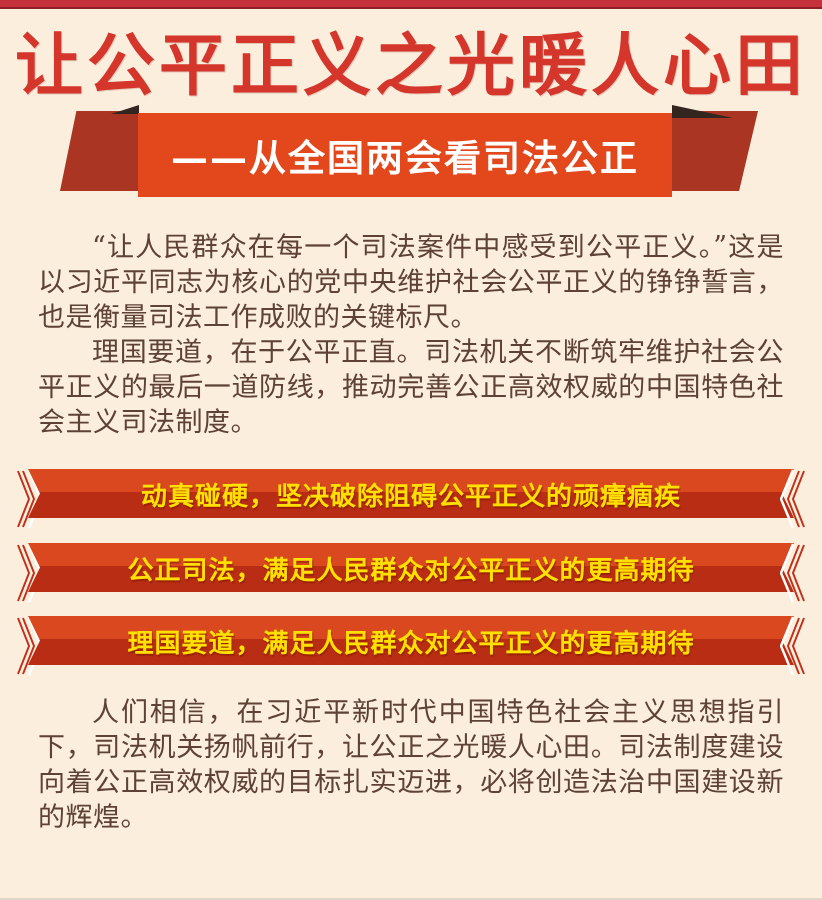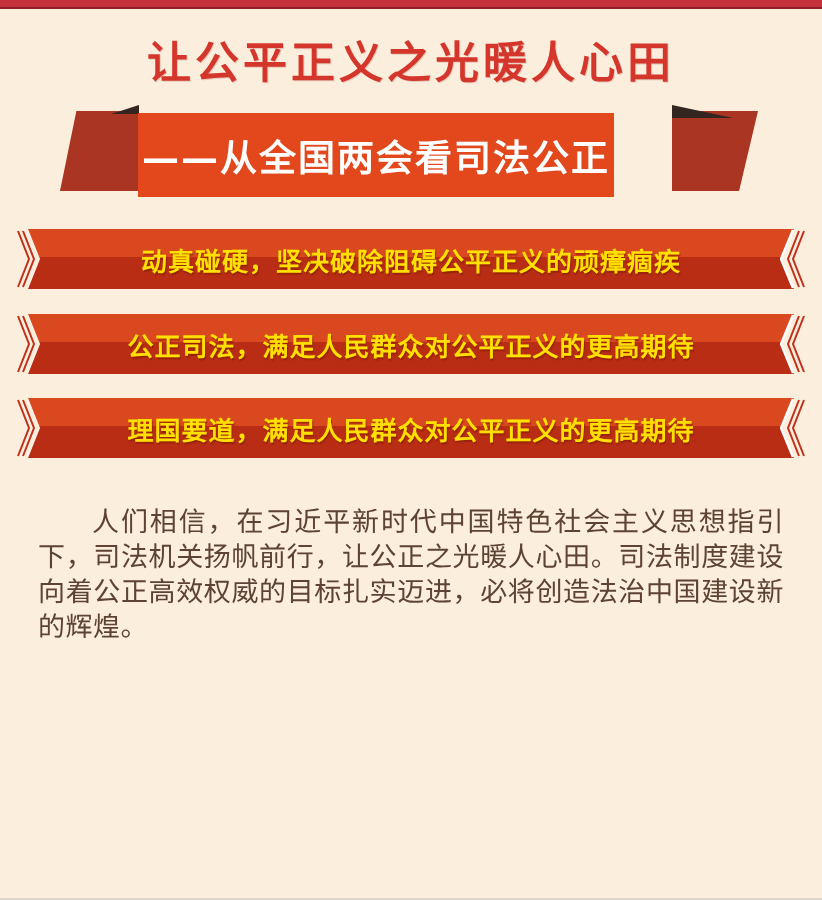--- a/index.html
+++ b/index.html
@@ -17,45 +17,45 @@
   .top-bar {
     height: 9px; width: 100%;
     background: #c5323c;
     border-bottom: 2px solid #8e1f29;
   }
 
   
   .page-title {
     margin-top: 24px;
     text-align: center;
-    font-size: 44px;
+    font-size: 68px;
     line-height: 66px;
     font-weight: bold;
     letter-spacing: 4px;
     color: #d5362b;
-    font-family: Liberation Mono, monospace;
+    font-family: Liberation Serif, serif;
     text-shadow: 1px 1px 0 rgba(120,30,20,0.18);
   }
 
   
   .ribbon { position: relative; height: 92px; margin-top: 6px; }
   .ribbon-tail {
     position: absolute; top: 6px; height: 80px;
     background: #a93522;
   }
   .ribbon-tail.left  { left: 60px;  width: 78px; clip-path: polygon(21% 0, 100% 0, 100% 100%, 0 100%); }
   .ribbon-tail.right { left: 672px; width: 86px; clip-path: polygon(0 0, 100% 0, 78% 100%, 0 100%); }
   .ribbon-fold {
     position: absolute; background: #332620;
   }
   .ribbon-fold.left  { left: 111px; top: 0; width: 28px; height: 9px;  clip-path: polygon(0 100%, 100% 0, 100% 100%); }
   .ribbon-fold.right { left: 672px; top: 0; width: 61px; height: 13px; clip-path: polygon(0 0, 100% 100%, 0 100%); }
   .ribbon-rect {
     position: absolute; left: 138px; top: 8px;
-    width: 476px; height: 84px;
+    width: 534px; height: 84px;
     background: #e2481c;
     display: flex; align-items: center; justify-content: center;
   }
   .ribbon-text {
     color: #ffffff;
     font-size: 37px;
     font-weight: bold;
     letter-spacing: 2px;
     font-family: "DejaVu Serif", serif;
   }
@@ -64,24 +64,24 @@
   .article { padding: 0 38px; margin-top: 32px; }
   .article p {
     font-size: 27px;
     line-height: 35px;
     letter-spacing: 0.5px;
     color: #5e4334;
     text-indent: 2em;
     text-align: justify;
     font-family: "DejaVu Serif", serif;
   }
-  .article.closing { margin-top: 46px; }
+  .article.closing { margin-top: 29px; }
 
   
-  .sect-banner { position: relative; height: 60px; margin: 16px 16px; }
+  .sect-banner { position: relative; height: 49px; margin: 16px 16px; }
   .sect-banner.b1 { margin-top: 30px; }
   .sect-banner.b2 { margin-top: 25px; }
   .sect-banner.b3 { margin-top: 24px; }
   .bar-body {
     position: absolute; left: 12px; right: 12px; top: 0; bottom: 0;
     background: linear-gradient(180deg, #d9481f 0%, #d9481f 46%, #b92d15 46%, #b92d15 100%);
     clip-path: polygon(0 0, 100% 0, calc(100% - 12px) 50%, 100% 100%, 0 100%, 12px 50%);
     display: flex; align-items: center; justify-content: center;
   }
   .bar-text {
@@ -114,20 +114,22 @@
   <div class="ribbon-tail left"></div>
   <div class="ribbon-tail right"></div>
   <div class="ribbon-fold left"></div>
   <div class="ribbon-fold right"></div>
   <div class="ribbon-rect">
     <span class="ribbon-text">——从全国两会看司法公正</span>
   </div>
 </div>
 
 <div class="article">
+  <p>“让人民群众在每一个司法案件中感受到公平正义。”这是以习近平同志为核心的党中央维护社会公平正义的铮铮誓言，也是衡量司法工作成败的关键标尺。</p>
+  <p>理国要道，在于公平正直。司法机关不断筑牢维护社会公平正义的最后一道防线，推动完善公正高效权威的中国特色社会主义司法制度。</p>
 </div>
 
 <div class="sect-banner b1">
   <svg class="chev left" viewBox="0 0 26 60">
     <polyline points="2,2 13,30 2,58" fill="none" stroke="#c0301a" stroke-width="2"></polyline>
     <polyline points="7,2 18,30 7,58" fill="none" stroke="#c0301a" stroke-width="2"></polyline>
     <polyline points="13,1 25,30 13,59" fill="none" stroke="#ffffff" stroke-width="2.5"></polyline>
   </svg>
   <div class="bar-body">
     <span class="bar-text">动真碰硬，坚决破除阻碍公平正义的顽瘴痼疾</span>

